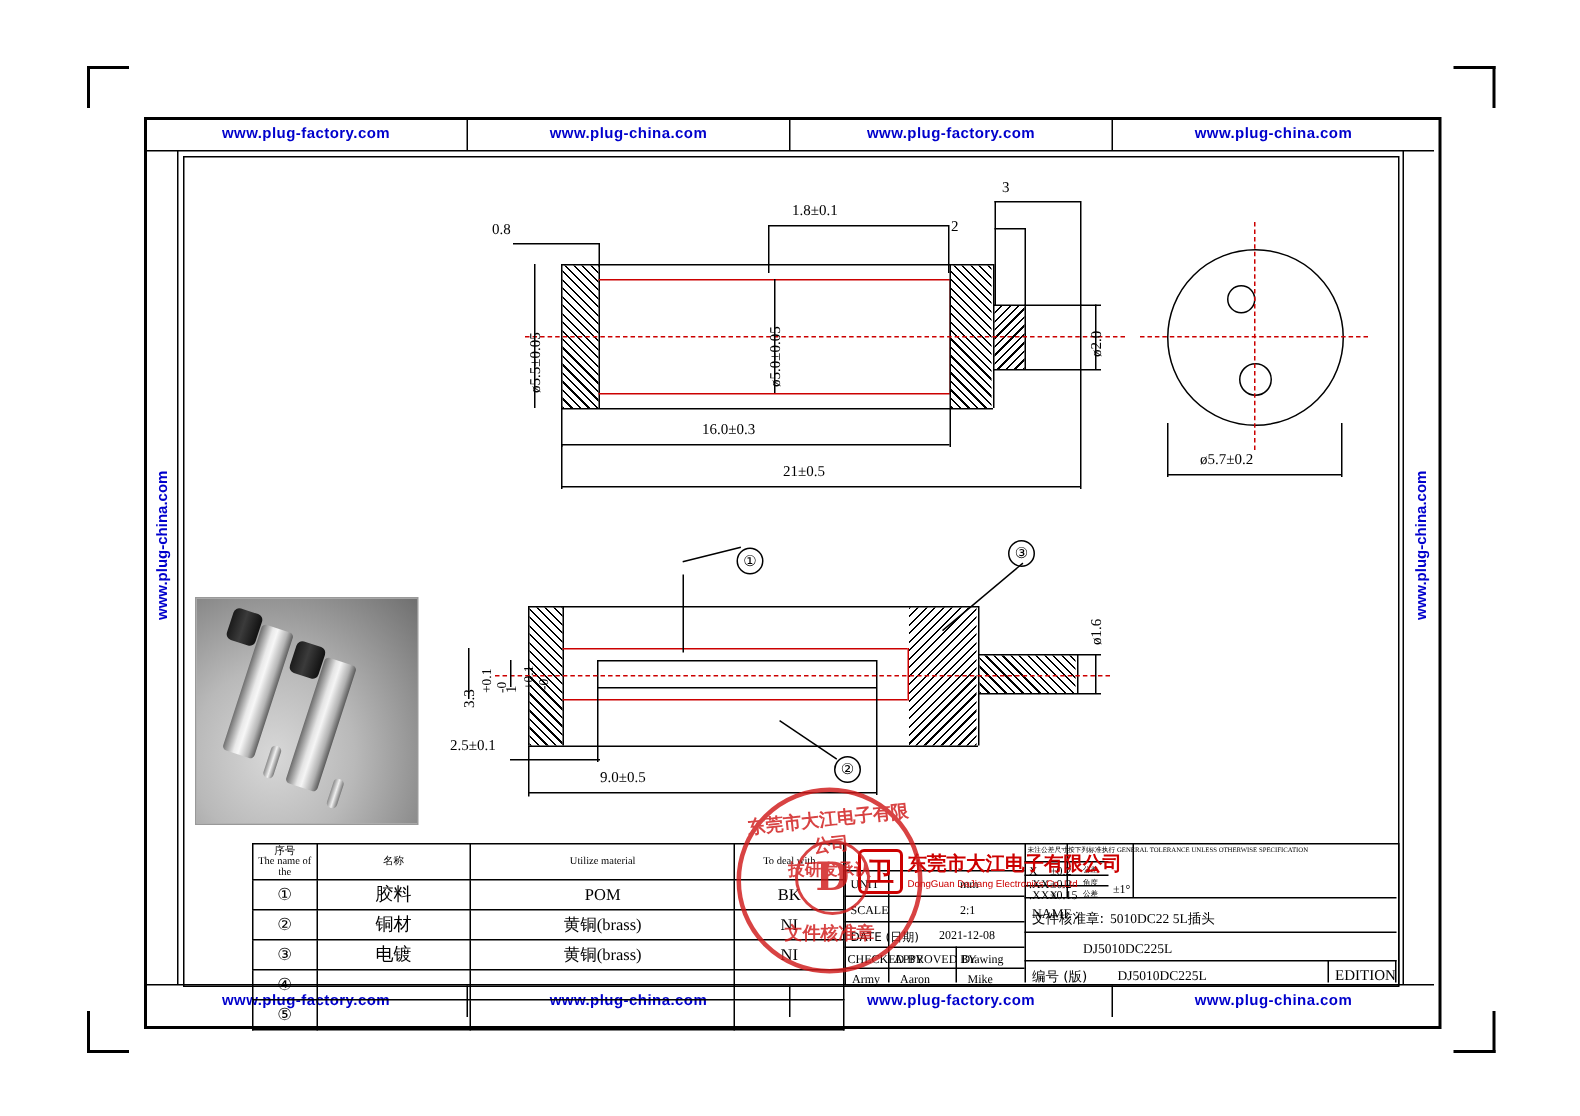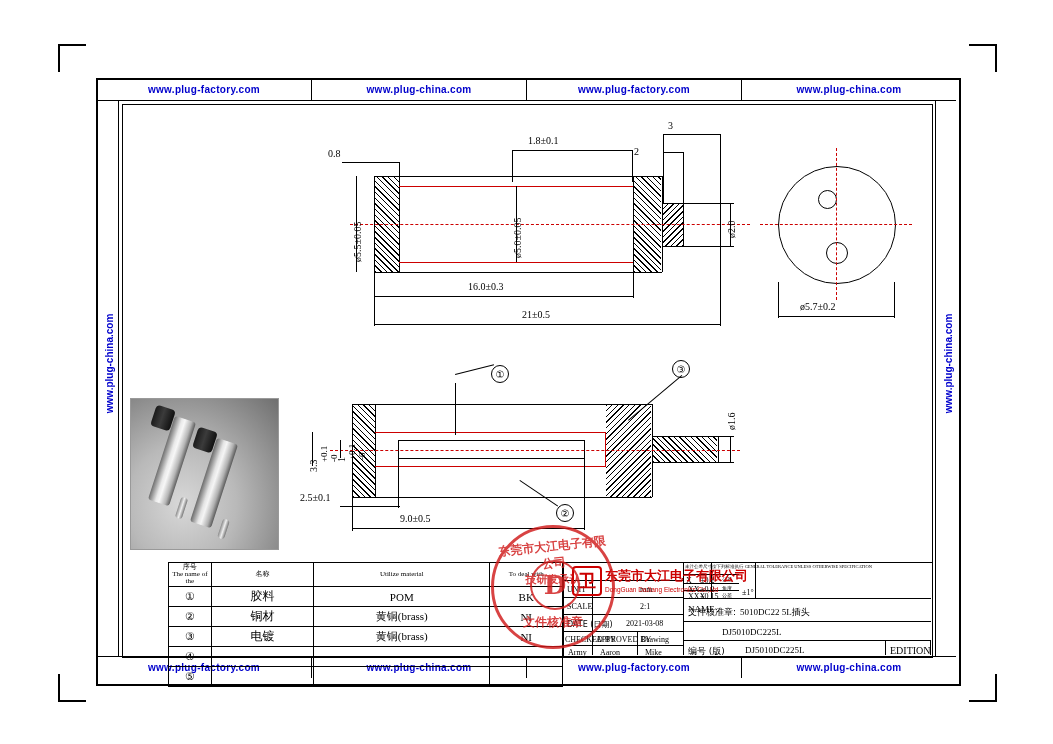--- a/index.html
+++ b/index.html
@@ -317,21 +317,21 @@
   <div class="tbl" style="left:683px;top:583px;width:56px;height:1px;"></div>
   <div class="tbl" style="left:683px;top:590px;width:56px;height:1px;"></div>
   <div class="tbl" style="left:930px;top:640px;width:1px;height:15px;"></div>
   <div class="tbl" style="left:885px;top:640px;width:1px;height:15px;"></div>
 
   <div class="tbtxt" style="left:567px;top:585px;">UNIT</div>
   <div class="tbtxt" style="left:640px;top:585px;">mm</div>
   <div class="tbtxt" style="left:567px;top:602px;">SCALE</div>
   <div class="tbtxt" style="left:640px;top:602px;">2:1</div>
   <div class="tbtxt cn" style="left:567px;top:619px;">DATE (日期)</div>
-  <div class="tbtxt" style="left:626px;top:619px;">2021-03-08</div>
+  <div class="tbtxt" style="left:626px;top:619px;">2021-12-08</div>
   <div class="tbtxt" style="left:565px;top:635px;">CHECKED BY</div>
   <div class="tbtxt" style="left:596px;top:635px;">APPROVED BY</div>
   <div class="tbtxt" style="left:641px;top:635px;">Drawing</div>
   <div class="tbtxt" style="left:568px;top:648px;">Army</div>
   <div class="tbtxt" style="left:600px;top:648px;">Aaron</div>
   <div class="tbtxt" style="left:645px;top:648px;">Mike</div>
 
   <div class="tbtxt" style="left:685px;top:564px;font-size:4.5px;line-height:1.3;width:246px;white-space:normal;">未注公差尺寸按下列标准执行
 GENERAL TOLERANCE UNLESS OTHERWISE SPECIFICATION</div>
   <div class="tbtxt" style="left:686px;top:576px;">X</div>

